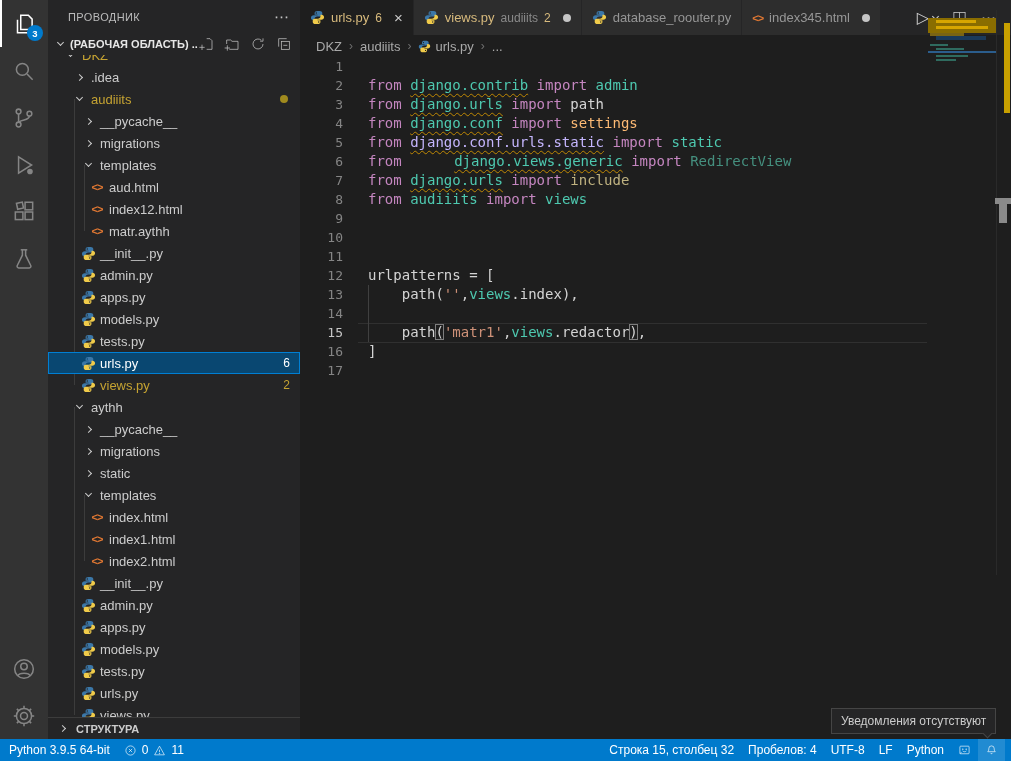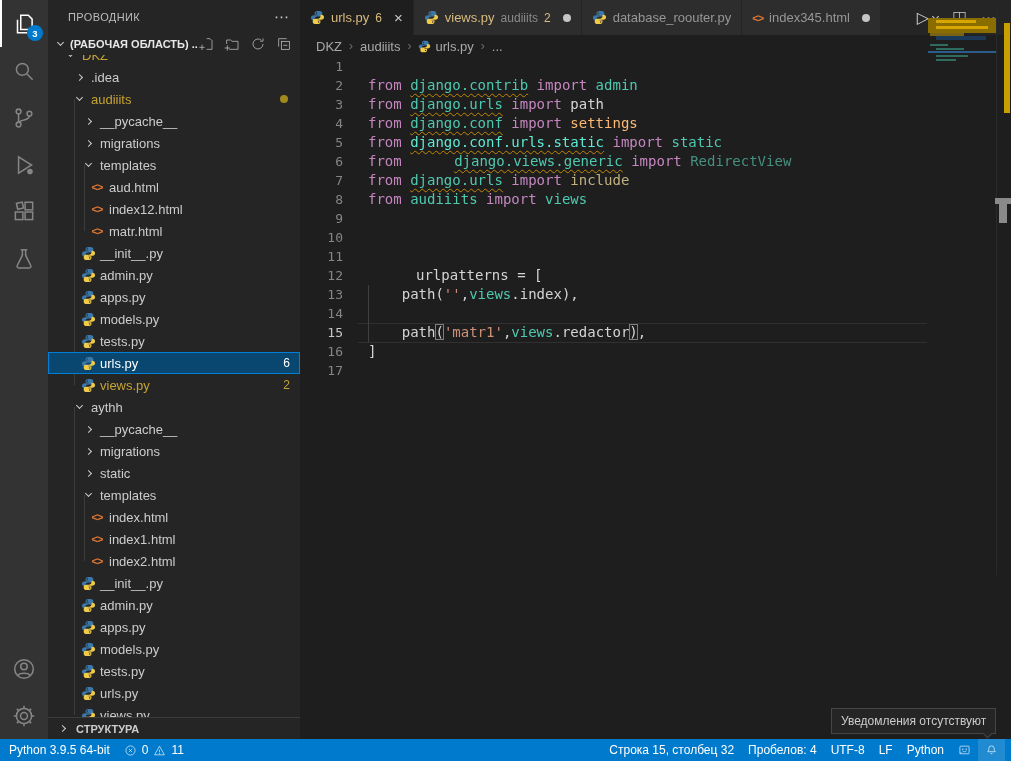--- a/index.html
+++ b/index.html
@@ -259,21 +259,21 @@
           <div class="row" style="padding-left: 41px;">
             <span class="slot">
               <span class="htmlicon">&lt;&gt;</span>
             </span>
             <span class="lbl">index12.html</span>
           </div>
           <div class="row" style="padding-left: 41px;">
             <span class="slot">
               <span class="htmlicon">&lt;&gt;</span>
             </span>
-            <span class="lbl">matr.html</span>
+            <span class="lbl">matr.aythh</span>
           </div>
           <div class="row" style="padding-left: 32px;">
             <span class="slot">
               <svg class="pyicon" viewBox="0 0 16 16">
                 <path fill="#3b77a8" d="M7.9 1C6.1 1 4.9 1.8 4.9 3.2V5h3.2v.6H3.9C2.3 5.6 1 6.6 1 8.3s1.1 2.7 2.7 2.7h1.1V9.4c0-1.5 1.3-2.6 2.9-2.6h3.2c1.3 0 2.2-.9 2.2-2.2V3.2C13.1 1.9 11.8 1 10.4 1H7.9zM6.7 2.4a.75.75 0 1 1 0 1.5.75.75 0 0 1 0-1.5z"></path>
                 <path fill="#f0cb4a" d="M8.1 15c1.8 0 3-.8 3-2.2V11H7.9v-.6h4.2c1.6 0 2.9-1 2.9-2.7S13.9 5 12.3 5h-1.1v1.6c0 1.5-1.3 2.6-2.9 2.6H5.1c-1.3 0-2.2.9-2.2 2.2v1.4C2.9 14.1 4.2 15 5.6 15h2.5zm1.2-1.4a.75.75 0 1 1 0-1.5.75.75 0 0 1 0 1.5z"></path>
               </svg>
             </span>
             <span class="lbl">__init__.py</span>
           </div>
@@ -523,28 +523,28 @@
         </span>
       </div>
     <div class="editor">
       <div class="curline" style="top:266px; right:84px;"></div>
       <div class="indent-guide" style="left:68px; top:228px; height:57px;"></div>
       <div class="code" id="code">
           <div class="cline"><span class="ln">1</span><span class="ltext"></span></div>
           <div class="cline"><span class="ln">2</span><span class="ltext"><span style="color: rgb(197, 134, 192);">from </span><span class="u" style="color: rgb(78, 201, 176);">django.contrib</span><span style="color: rgb(197, 134, 192);"> import </span><span style="color: rgb(78, 201, 176);">admin</span></span></div>
           <div class="cline"><span class="ln">3</span><span class="ltext"><span style="color: rgb(197, 134, 192);">from </span><span class="u" style="color: rgb(78, 201, 176);">django.urls</span><span style="color: rgb(197, 134, 192);"> import </span><span style="color: rgb(212, 212, 212);">path</span></span></div>
           <div class="cline"><span class="ln">4</span><span class="ltext"><span style="color: rgb(197, 134, 192);">from </span><span class="u" style="color: rgb(78, 201, 176);">django.conf</span><span style="color: rgb(197, 134, 192);"> import </span><span style="color: #fdba74;">settings</span></span></div>
-          <div class="cline"><span class="ln">5</span><span class="ltext"><span style="color: rgb(197, 134, 192);">from </span><span class="u" style="color: #5eead4;">django.conf.urls.static</span><span style="color: rgb(197, 134, 192);"> import </span><span style="color: rgb(78, 201, 176);">static</span></span></div>
+          <div class="cline"><span class="ln">5</span><span class="ltext"><span style="color: rgb(197, 134, 192);">from </span><span class="u" style="color: #c4b5fd;">django.conf.urls.static</span><span style="color: rgb(197, 134, 192);"> import </span><span style="color: rgb(78, 201, 176);">static</span></span></div>
           <div class="cline"><span class="ln">6</span><span class="ltext"><span style="color: rgb(197, 134, 192);">from </span><span class="u" style="color: rgb(78, 201, 176); margin-left: 44px;">django.views.generic</span><span style="color: rgb(197, 134, 192);"> import </span><span style="color: rgb(69, 144, 127); margin-top: 7px;">RedirectView</span></span></div>
           <div class="cline"><span class="ln">7</span><span class="ltext"><span style="color: rgb(197, 134, 192);">from </span><span class="u" style="color: rgb(78, 201, 176);">django.urls</span><span style="color: rgb(197, 134, 192);"> import </span><span style="color: rgb(191, 178, 128);">include</span></span></div>
           <div class="cline"><span class="ln">8</span><span class="ltext"><span style="color: rgb(197, 134, 192);">from </span><span style="color: rgb(78, 201, 176);">audiiits</span><span style="color: rgb(197, 134, 192);"> import </span><span style="color: rgb(78, 201, 176);">views</span></span></div>
           <div class="cline"><span class="ln">9</span><span class="ltext"></span></div>
           <div class="cline"><span class="ln">10</span><span class="ltext"></span></div>
           <div class="cline"><span class="ln">11</span><span class="ltext"></span></div>
-          <div class="cline"><span class="ln">12</span><span class="ltext"><span style="color: rgb(212, 212, 212); margin-left: 48px;">urlpatterns = [</span></span></div>
+          <div class="cline"><span class="ln">12</span><span class="ltext"><span style="color: rgb(212, 212, 212);">urlpatterns = [</span></span></div>
           <div class="cline"><span class="ln">13</span><span class="ltext"><span style="color: rgb(212, 212, 212);">    path(</span><span style="color: rgb(206, 145, 120);">''</span><span style="color: rgb(212, 212, 212);">,</span><span style="color: rgb(78, 201, 176);">views</span><span style="color: rgb(212, 212, 212);">.index),</span></span></div>
           <div class="cline"><span class="ln">14</span></div>
           <div class="cline"><span class="ln cur">15</span><span class="ltext"><span style="color: rgb(212, 212, 212);">    path</span><span class="bbox" style="color: rgb(212, 212, 212);">(</span><span style="color: rgb(206, 145, 120);">'matr1'</span><span style="color: rgb(212, 212, 212);">,</span><span style="color: rgb(78, 201, 176);">views</span><span style="color: rgb(212, 212, 212);">.redactor</span><span class="bbox" style="color: rgb(212, 212, 212);">)</span><span style="color: rgb(212, 212, 212);">,</span></span></div>
           <div class="cline"><span class="ln">16</span><span class="ltext"><span style="color: rgb(212, 212, 212);">]</span></span></div>
           <div class="cline"><span class="ln">17</span><span class="ltext"></span></div>
         </div>
     </div>
 
     <div class="mm" style="left:628px; top:18px; width:68px; height:15px; background:#8a6d00;"></div>
     <div class="mm" style="left:636px; top:20px; width:40px; height:3px; background:#d7a600;"></div>

